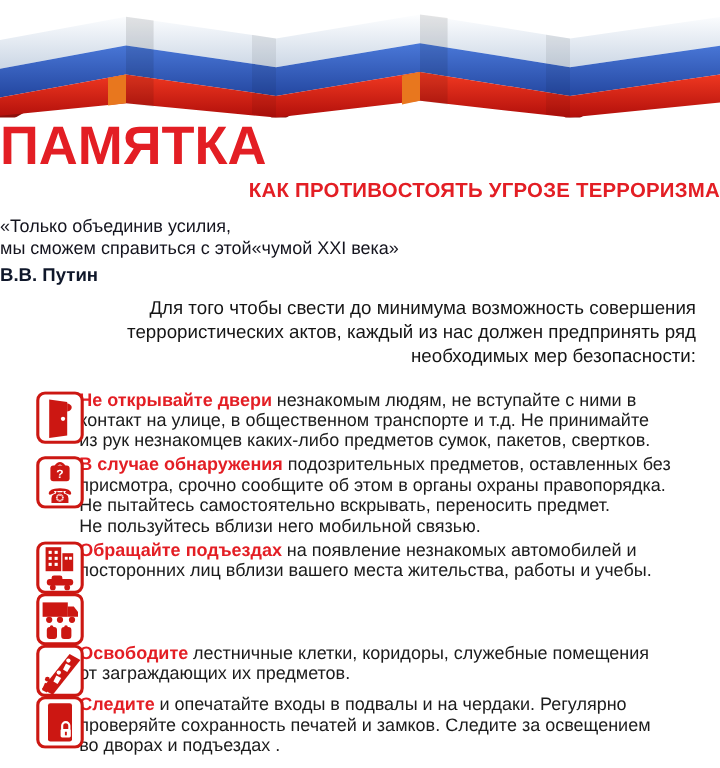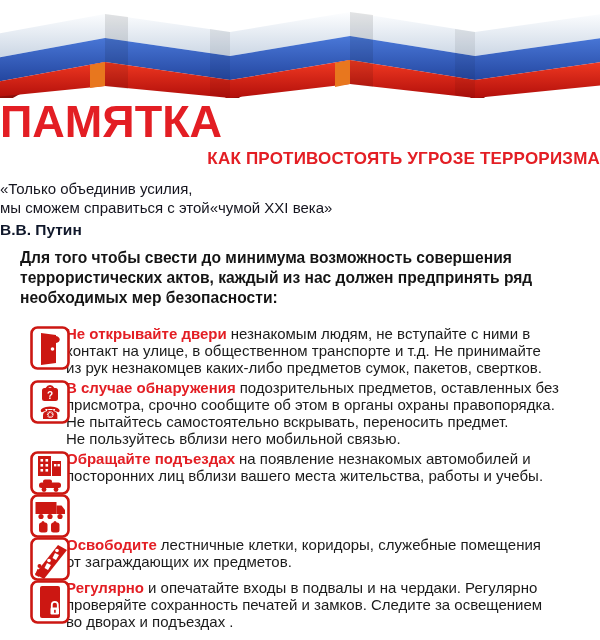--- a/index.html
+++ b/index.html
@@ -18,21 +18,21 @@
     font-size:17px;line-height:20px;margin:3px 0 0 0;letter-spacing:.2px;
   }
   .quote-block{margin:10px 48px 0 0;text-align:left;}
   .quote-text{
     white-space:pre-line;font-size:15px;line-height:19px;color:#14141e;margin:0;
   }
   .quote-attribution{
     font-weight:bold;font-size:15.5px;color:#0f172a;margin:4px 36px 0 0;
   }
   .intro{
-    text-align:left;font-weight:bold;font-size:15.6px;line-height:20px;
+    text-align:right;font-weight:normal;font-size:15.6px;line-height:20px;
     white-space:pre-line;margin:9px 20px 17px 20px;color:#151515;
   }
   .memo-list{margin:7px 24px 0 30px;padding:0;list-style:none;}
   .memo-item{
     position:relative;padding-left:36px;min-height:40px;margin-bottom:3px;
   }
   .item-icon{
     position:absolute;left:0;top:1px;width:40px;height:44px;
   }
   .item-text{
@@ -173,18 +173,18 @@
   </li>
 
   <li class="memo-item">
     <svg class="item-icon" viewBox="0 0 40 44">
       <rect x="1.5" y="1.5" width="37" height="41" rx="6" fill="#fff" stroke="#cc1712" stroke-width="2.6"></rect>
       <rect x="10" y="6" width="20" height="32" rx="2" fill="#cc1712"></rect>
       <path d="M21.8 28 v-3.2 a3 3 0 0 1 6 0 V28" stroke="#fff" stroke-width="1.8" fill="none"></path>
       <rect x="20.5" y="27.5" width="8.5" height="7" rx="1.2" fill="#fff"></rect>
       <rect x="24.1" y="29.8" width="1.6" height="3" fill="#cc1712"></rect>
     </svg>
-    <p class="item-text"><span class="lead">Регулярно</span><span>и опечатайте  входы  в подвалы  и  на  чердаки.  Регулярно
+    <p class="item-text"><span class="lead">Следите</span><span>и опечатайте  входы  в подвалы  и  на  чердаки.  Регулярно
 проверяйте сохранность печатей и замков. Следите  за  освещением
 во дворах и подъездах .</span></p>
   </li>
 
 </ul>
 
 </body></html>

